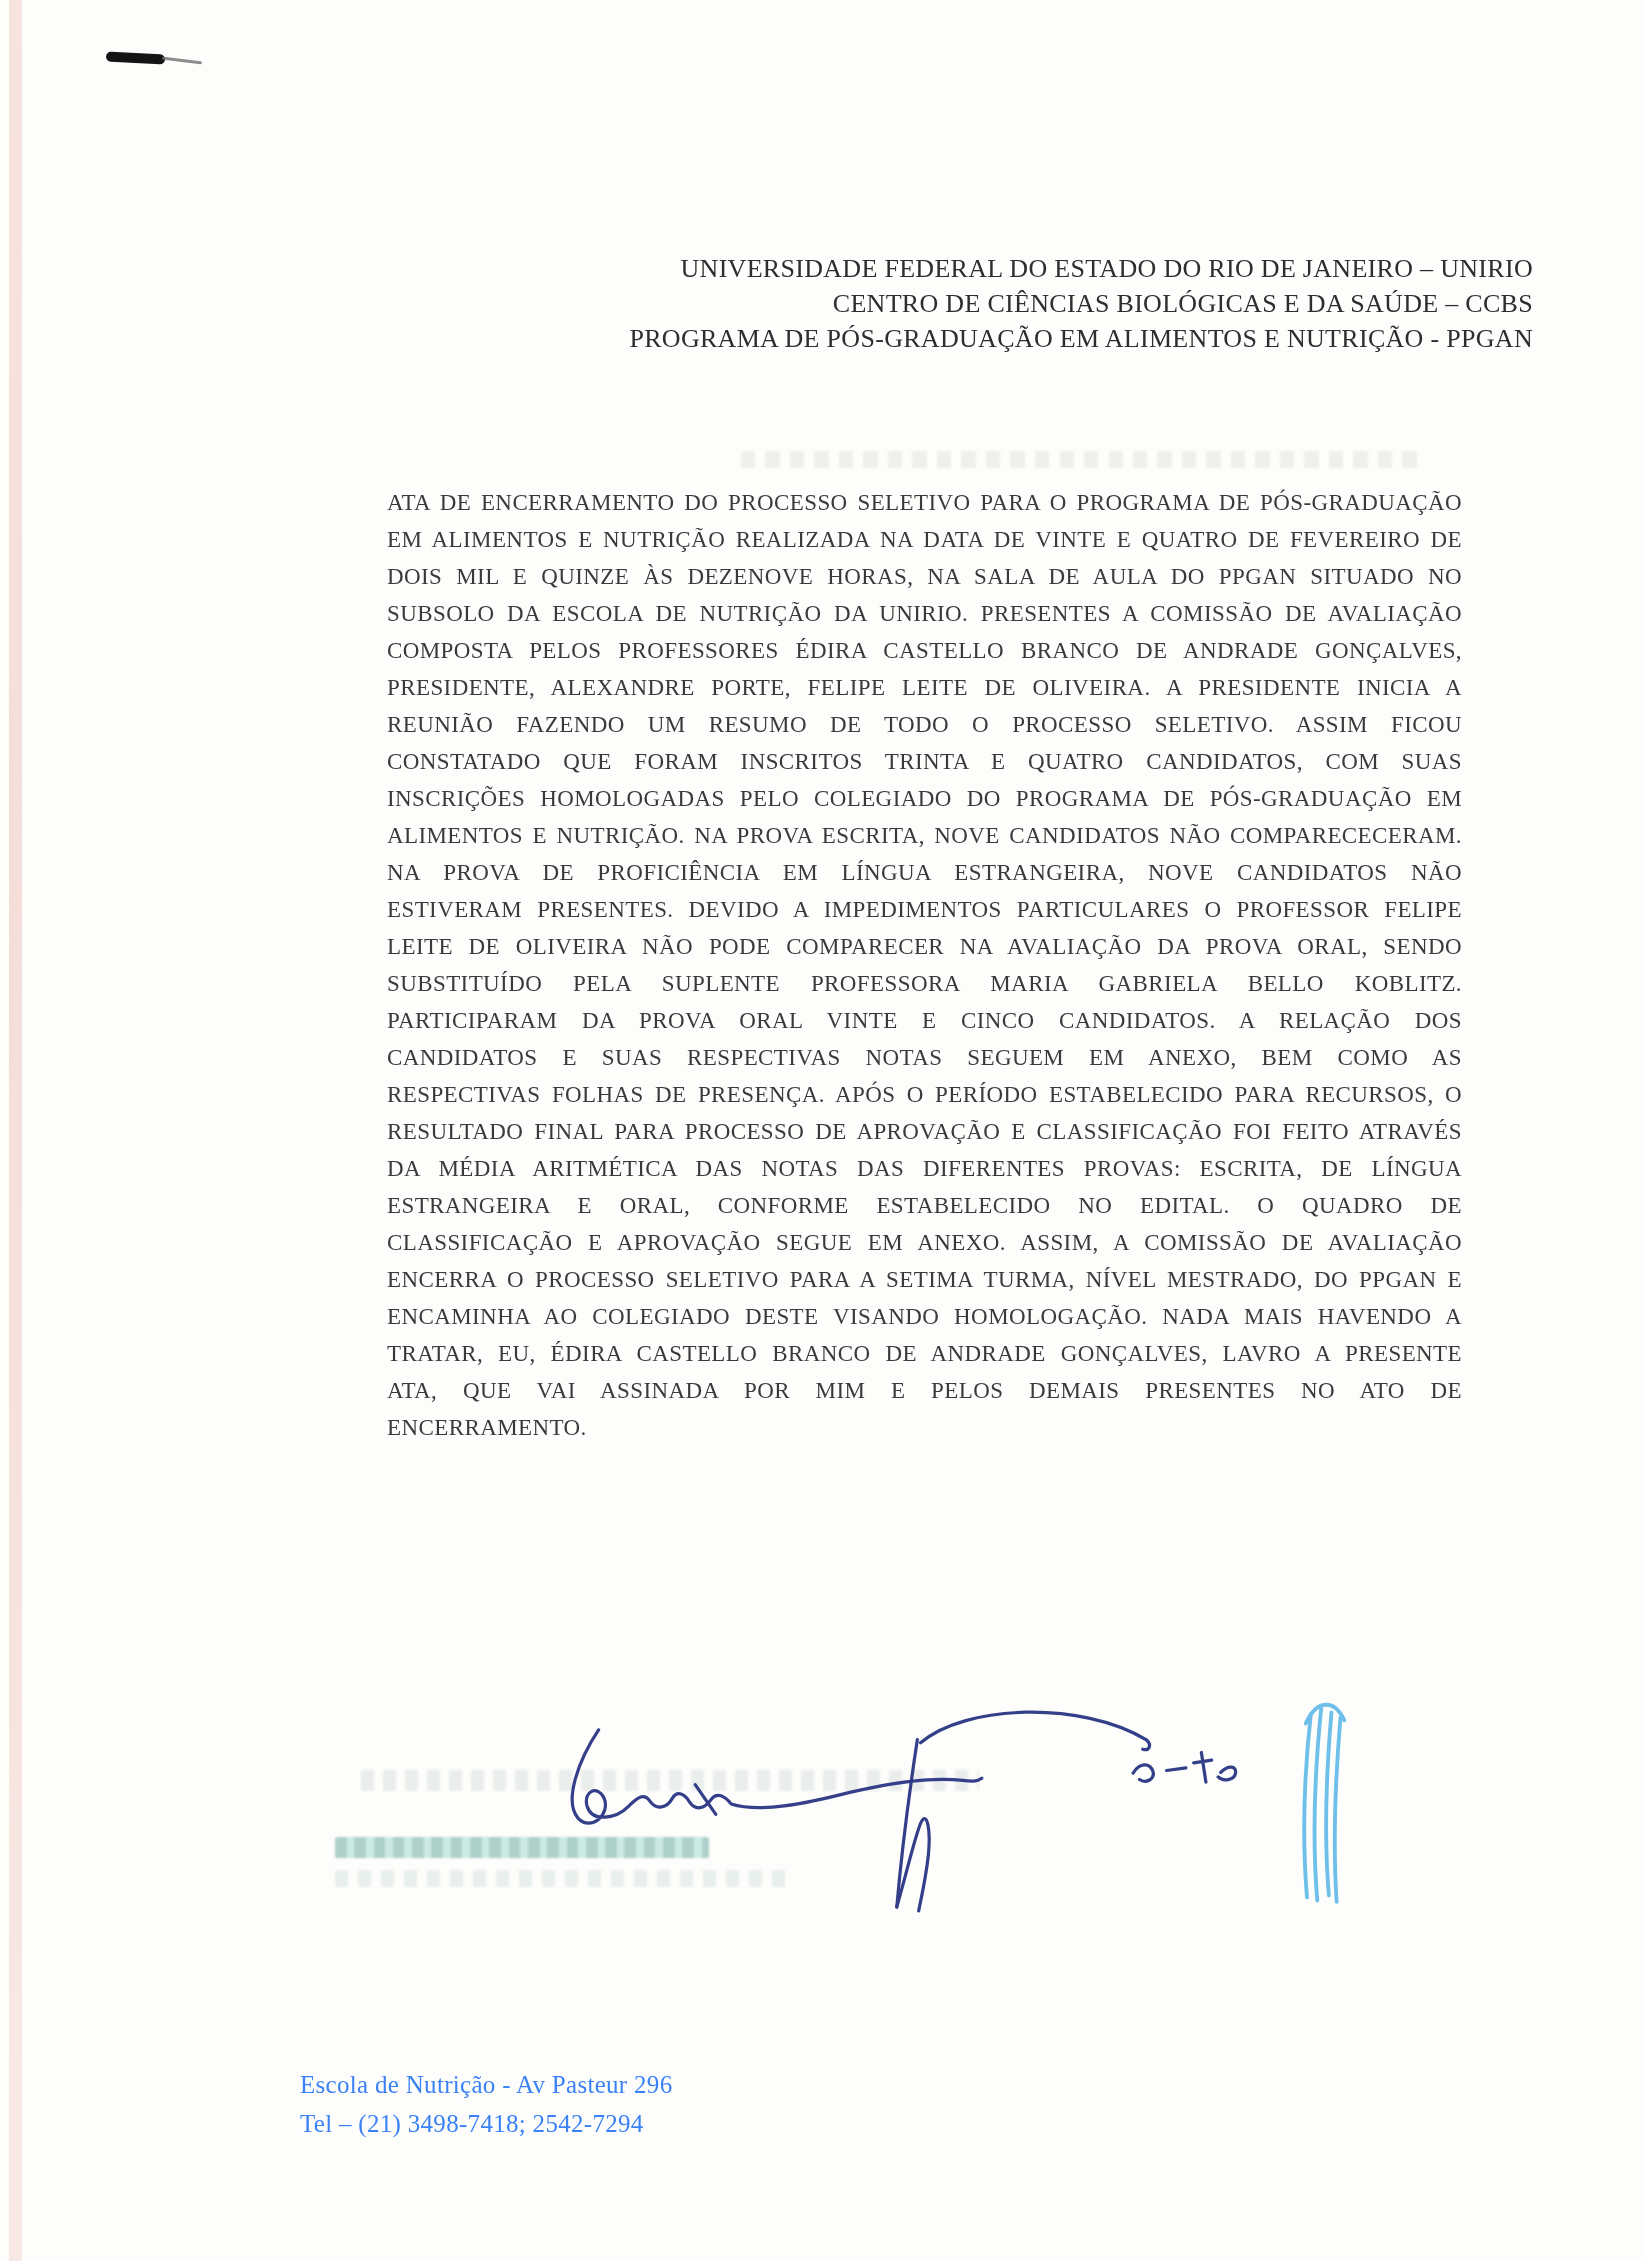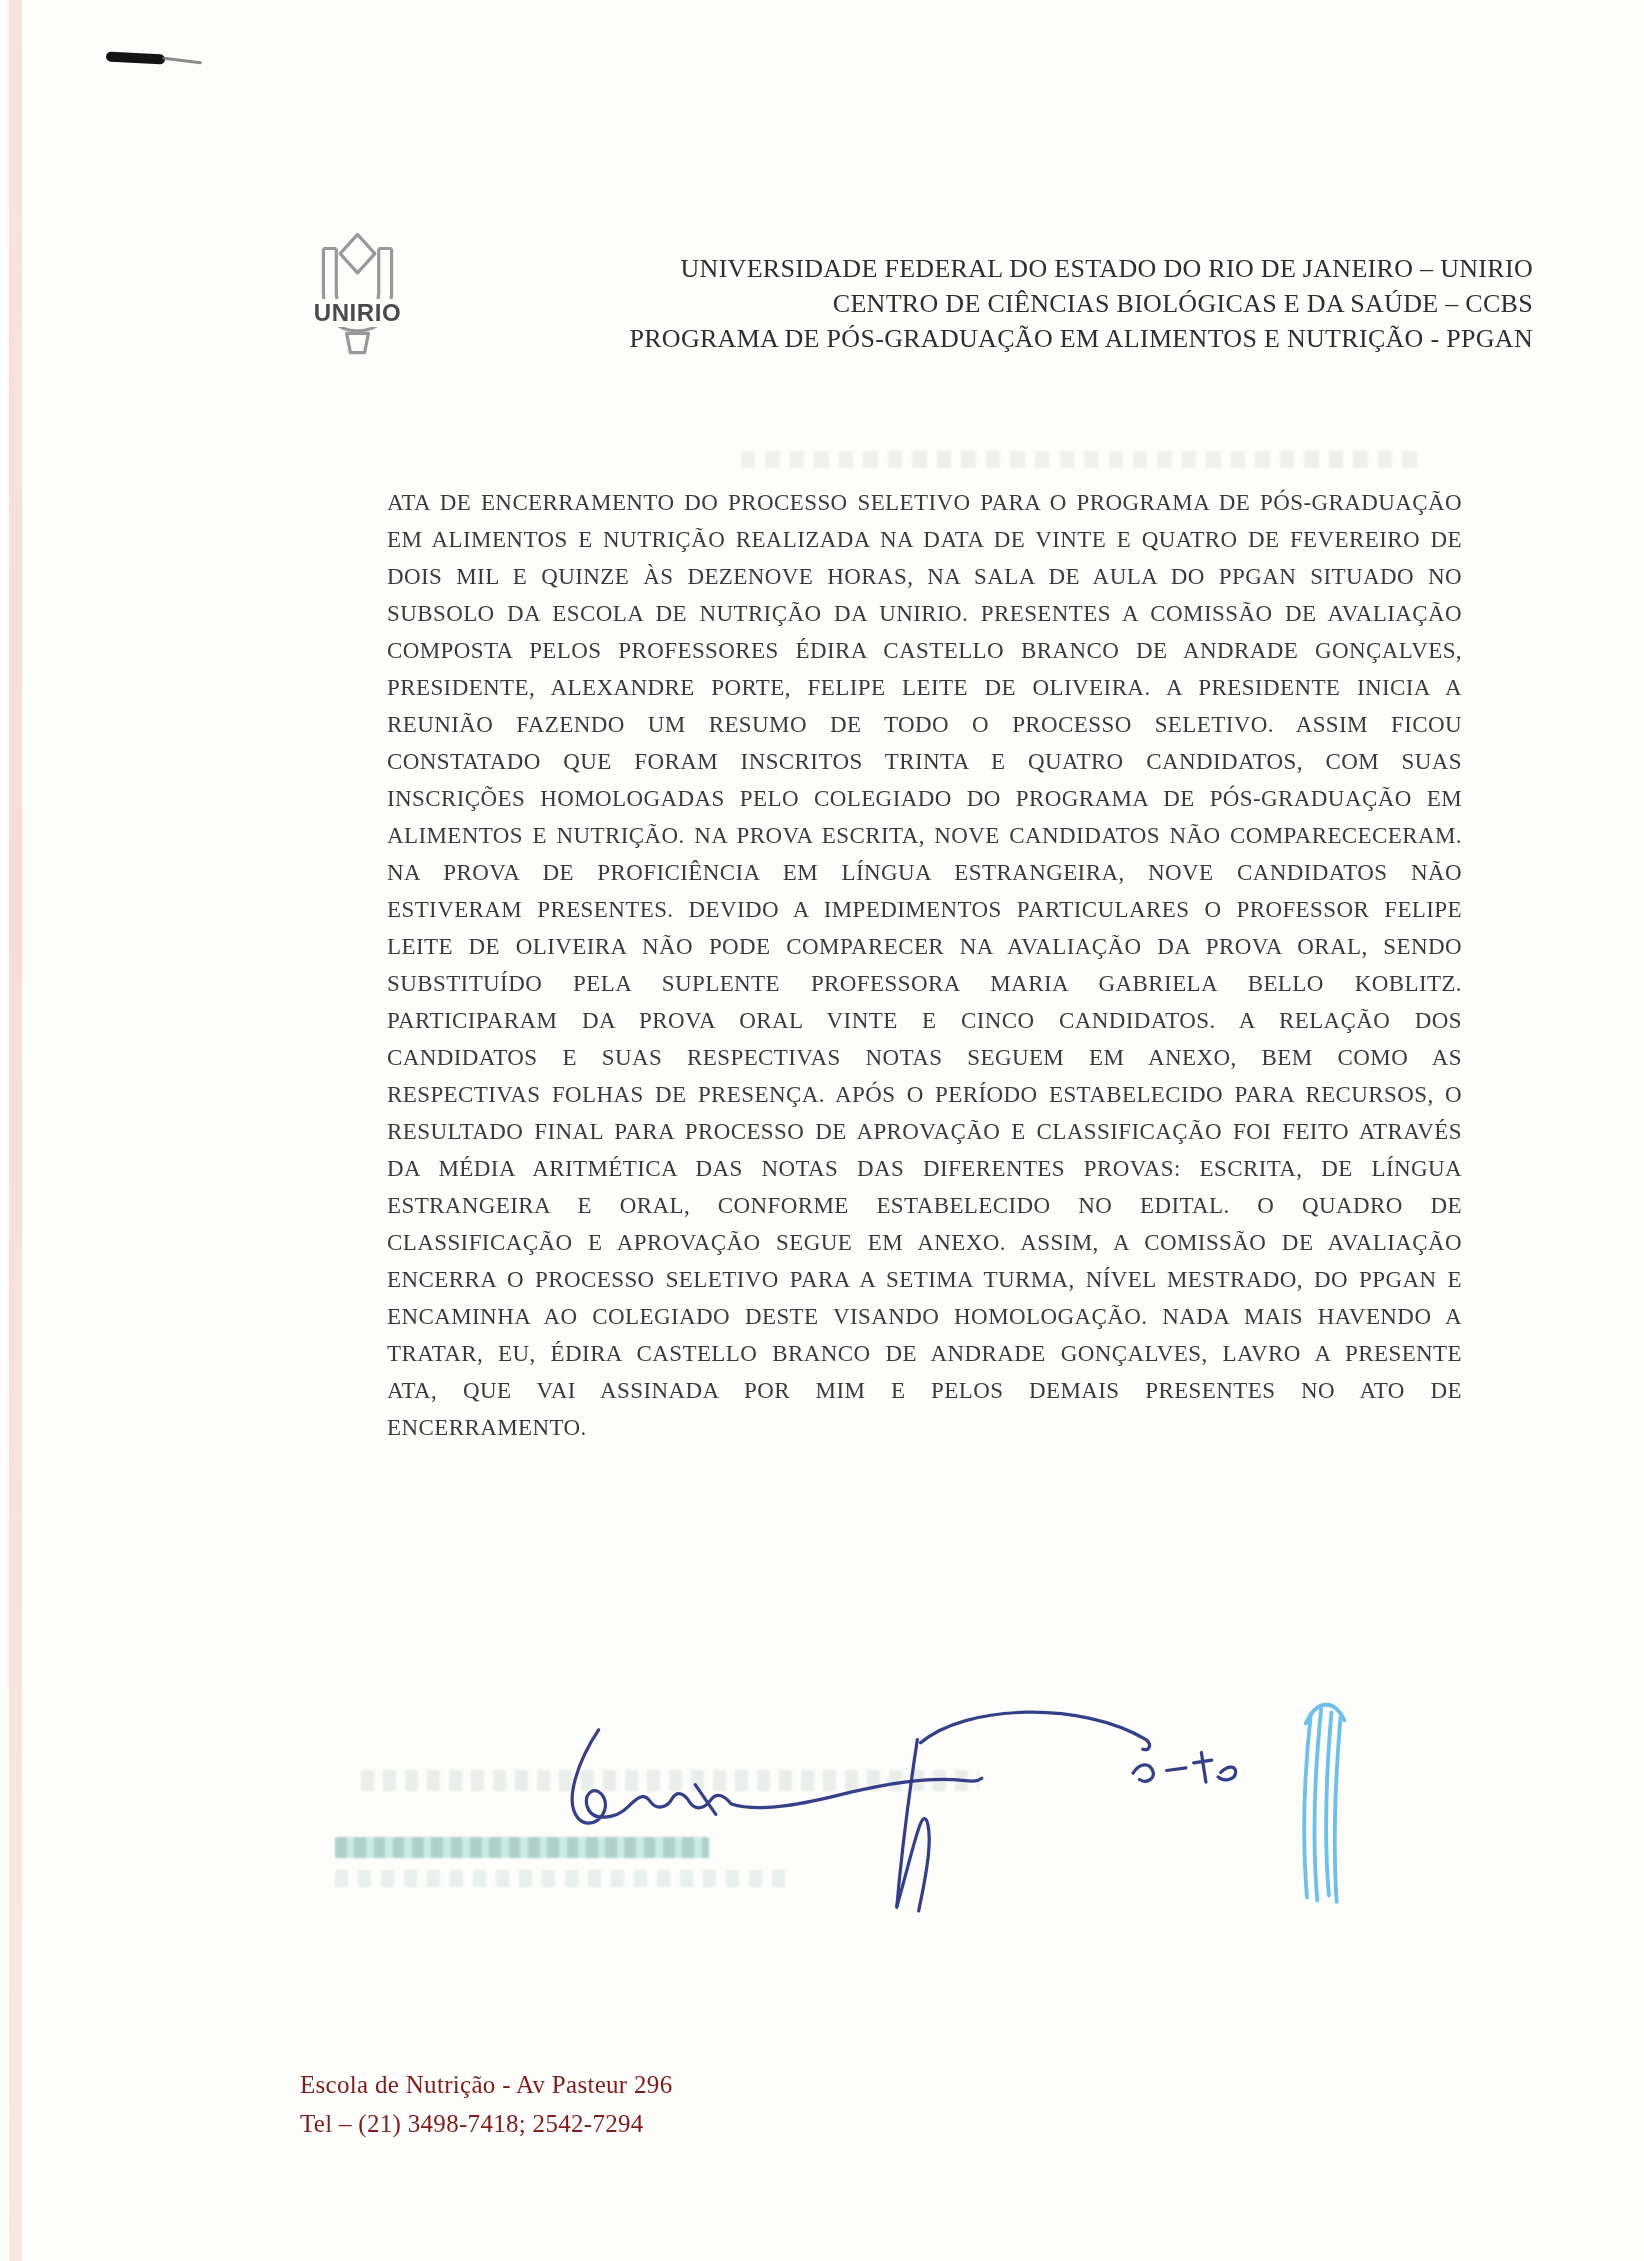--- a/index.html
+++ b/index.html
@@ -57,44 +57,32 @@
   .bleed-b{left:361px;top:1770px;width:618px;height:20.6px;
     background:repeating-linear-gradient(90deg,rgba(100,130,125,.12) 0 13px,transparent 13px 22px);}
   .bleed-c{left:335px;top:1837px;width:374px;height:20.6px;
     background:linear-gradient(0deg,rgba(104,196,180,.32),rgba(104,196,180,.32)),
     repeating-linear-gradient(90deg,rgba(60,95,90,.25) 0 11.6px,transparent 11.6px 19.3px);}
   .bleed-d{left:335px;top:1870px;width:451px;height:17px;
     background:repeating-linear-gradient(90deg,rgba(110,160,150,.14) 0 13px,transparent 13px 23px);}
   
   .footer{
     position:absolute;left:300px;top:2065px;
-    font-size:25px;line-height:39px;color:#7f1d1d;letter-spacing:0.3px;
+    font-size:25px;line-height:39px;color:#3b82f6;letter-spacing:0.3px;
   }
 </style>
 </head>
 <body>
 
 <div class="page">
 
   <div class="edge-strip"></div>
   <div class="scan-mark"></div>
   <div class="scan-mark-tail"></div>
 
-  <div class="logo-box">
-    <svg width="117" height="129" viewBox="0 0 182 200">
-      <g fill="none" stroke="#989898" stroke-width="5" stroke-linejoin="round">
-        <path d="M91,8 L118,38 L91,68 L64,38 Z"></path>
-        <path d="M38,30 L38,100 C38,138 60,158 91,158 C122,158 144,138 144,100 L144,30"></path>
-        <path d="M58,30 L58,98 C58,122 72,136 91,136 C110,136 124,122 124,98 L124,30"></path>
-        <path d="M38,30 L58,30 M124,30 L144,30"></path>
-        <path d="M74,162 L108,162 L102,192 L80,192 Z"></path>
-      </g>
-    </svg>
-    <span class="logo-word">UNIRIO</span>
-  </div>
 
   <div class="header-lines">
     <div>UNIVERSIDADE FEDERAL DO ESTADO DO RIO DE JANEIRO – UNIRIO</div>
     <div>CENTRO DE CIÊNCIAS BIOLÓGICAS E DA SAÚDE – CCBS</div>
     <div>PROGRAMA DE PÓS-GRADUAÇÃO EM ALIMENTOS E NUTRIÇÃO - PPGAN</div>
   </div>
 
   <div class="bleed bleed-a"></div>
 
   <div class="ata-body">ATA DE ENCERRAMENTO DO PROCESSO SELETIVO PARA O PROGRAMA DE PÓS-GRADUAÇÃO EM ALIMENTOS E NUTRIÇÃO REALIZADA NA DATA DE VINTE E QUATRO DE FEVEREIRO DE DOIS MIL E QUINZE ÀS DEZENOVE HORAS, NA SALA DE AULA DO PPGAN SITUADO NO SUBSOLO DA ESCOLA DE NUTRIÇÃO DA UNIRIO. PRESENTES A COMISSÃO DE AVALIAÇÃO COMPOSTA PELOS PROFESSORES ÉDIRA CASTELLO BRANCO DE ANDRADE GONÇALVES, PRESIDENTE, ALEXANDRE PORTE, FELIPE LEITE DE OLIVEIRA. A PRESIDENTE INICIA A REUNIÃO FAZENDO UM RESUMO DE TODO O PROCESSO SELETIVO. ASSIM FICOU CONSTATADO QUE FORAM INSCRITOS TRINTA E QUATRO CANDIDATOS, COM SUAS INSCRIÇÕES HOMOLOGADAS PELO COLEGIADO DO PROGRAMA DE PÓS-GRADUAÇÃO EM ALIMENTOS E NUTRIÇÃO. NA PROVA ESCRITA, NOVE CANDIDATOS NÃO COMPARECECERAM. NA PROVA DE PROFICIÊNCIA EM LÍNGUA ESTRANGEIRA, NOVE CANDIDATOS NÃO ESTIVERAM PRESENTES. DEVIDO A IMPEDIMENTOS PARTICULARES O PROFESSOR FELIPE LEITE DE OLIVEIRA NÃO PODE COMPARECER NA AVALIAÇÃO DA PROVA ORAL, SENDO SUBSTITUÍDO PELA SUPLENTE PROFESSORA MARIA GABRIELA BELLO KOBLITZ. PARTICIPARAM DA PROVA ORAL VINTE E CINCO CANDIDATOS. A RELAÇÃO DOS CANDIDATOS E SUAS RESPECTIVAS NOTAS SEGUEM EM ANEXO, BEM COMO AS RESPECTIVAS FOLHAS DE PRESENÇA. APÓS O PERÍODO ESTABELECIDO PARA RECURSOS, O RESULTADO FINAL PARA PROCESSO DE APROVAÇÃO E CLASSIFICAÇÃO FOI FEITO ATRAVÉS DA MÉDIA ARITMÉTICA DAS NOTAS DAS DIFERENTES PROVAS: ESCRITA, DE LÍNGUA ESTRANGEIRA E ORAL, CONFORME ESTABELECIDO NO EDITAL. O QUADRO DE CLASSIFICAÇÃO E APROVAÇÃO SEGUE EM ANEXO. ASSIM, A COMISSÃO DE AVALIAÇÃO ENCERRA O PROCESSO SELETIVO PARA A SETIMA TURMA, NÍVEL MESTRADO, DO PPGAN E ENCAMINHA AO COLEGIADO DESTE VISANDO HOMOLOGAÇÃO. NADA MAIS HAVENDO A TRATAR, EU, ÉDIRA CASTELLO BRANCO DE ANDRADE GONÇALVES, LAVRO A PRESENTE ATA, QUE VAI ASSINADA POR MIM E PELOS DEMAIS PRESENTES NO ATO DE ENCERRAMENTO.</div>

